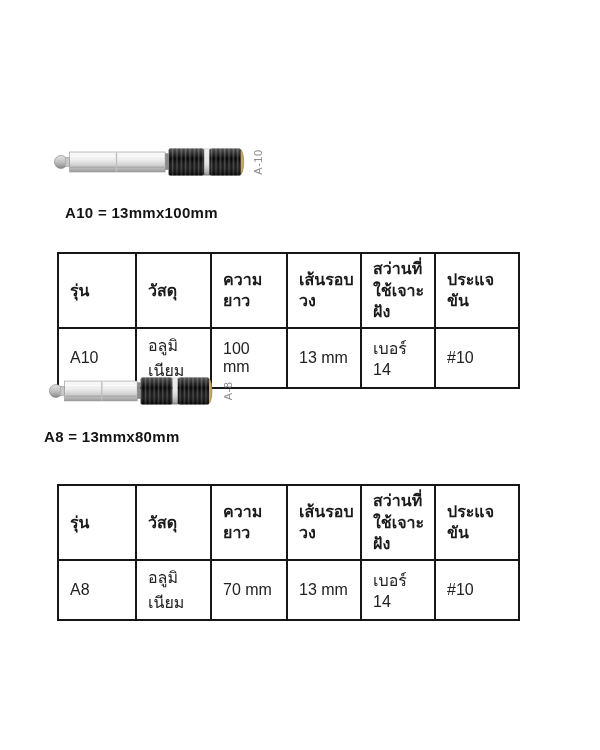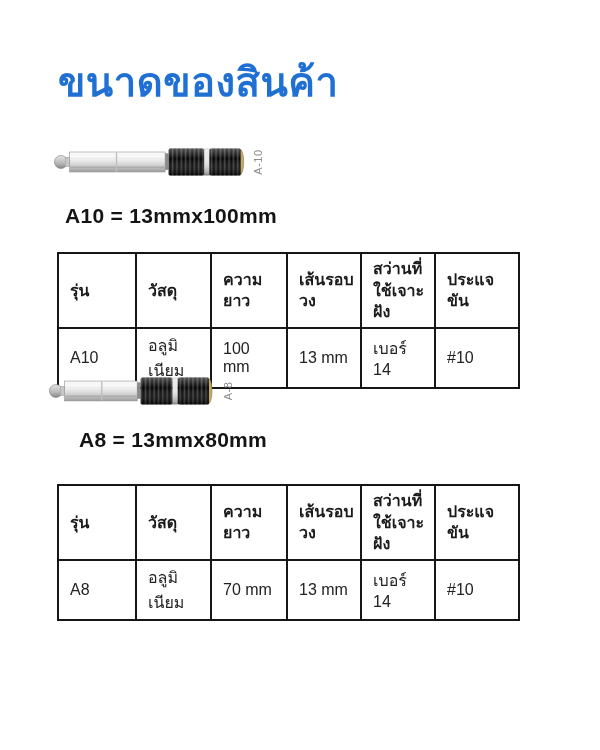--- a/index.html
+++ b/index.html
@@ -37,27 +37,27 @@
     position: absolute; left: 50%; top: 50%;
     transform: translate(-50%, -50%) rotate(-90deg);
     white-space: nowrap;
     font-size: 11px;
     color: #8b8b8b;
     letter-spacing: 0.5px;
   }
 
   .size-caption {
     position: absolute;
-    font-size: 21px;
+    font-size: 15px;
     font-weight: 700;
     color: #141414;
     letter-spacing: 0.3px;
   }
   .size-caption.p0 { left: 65px; top: 204px; }
-  .size-caption.p1 { left: 79px; top: 428px; }
+  .size-caption.p1 { left: 44px; top: 428px; }
 
   table.spec {
     position: absolute;
     left: 57px;
     width: 461px;
     border-collapse: collapse;
     table-layout: fixed;
     background: #fff;
   }
   table.spec.p0 { top: 252px; }
@@ -113,21 +113,20 @@
     <pattern id="pRibs" width="5" height="32" patternUnits="userSpaceOnUse">
       <rect width="5" height="32" fill="#0d0d0d"></rect>
       <line x1="1.6" y1="0" x2="1.6" y2="32" stroke="#3e3e3e" stroke-width="1.6"></line>
       <line x1="4.2" y1="0" x2="4.2" y2="32" stroke="#000000" stroke-width="1.2"></line>
     </pattern>
   </defs>
 </svg>
 
 <div class="page">
 
-  <h1 class="title">ขนาดของสินค้า</h1>
 
   <div class="figure p0">
     <svg width="191" height="46" viewBox="0 0 220 46">
       <circle cx="8" cy="23" r="7.5" fill="url(#gKnob)" stroke="#6e6e6e" stroke-width="0.6"></circle>
       <rect x="13" y="17.5" width="5" height="11" fill="#c7c7c7" stroke="#8a8a8a" stroke-width="0.4"></rect>
       <rect x="18" y="11.5" width="110" height="23" fill="url(#gMetal)" stroke="#949494" stroke-width="0.7"></rect>
       <line x1="19" y1="16.5" x2="127" y2="16.5" stroke="#ffffff" stroke-width="1" opacity="0.85"></line>
       <line x1="19" y1="29" x2="127" y2="29" stroke="#9e9e9e" stroke-width="1"></line>
       <line x1="72" y1="12" x2="72" y2="34" stroke="#bfbfbf" stroke-width="1.6"></line>
       <rect x="128" y="13" width="4" height="19" fill="#8a8a8a"></rect>

